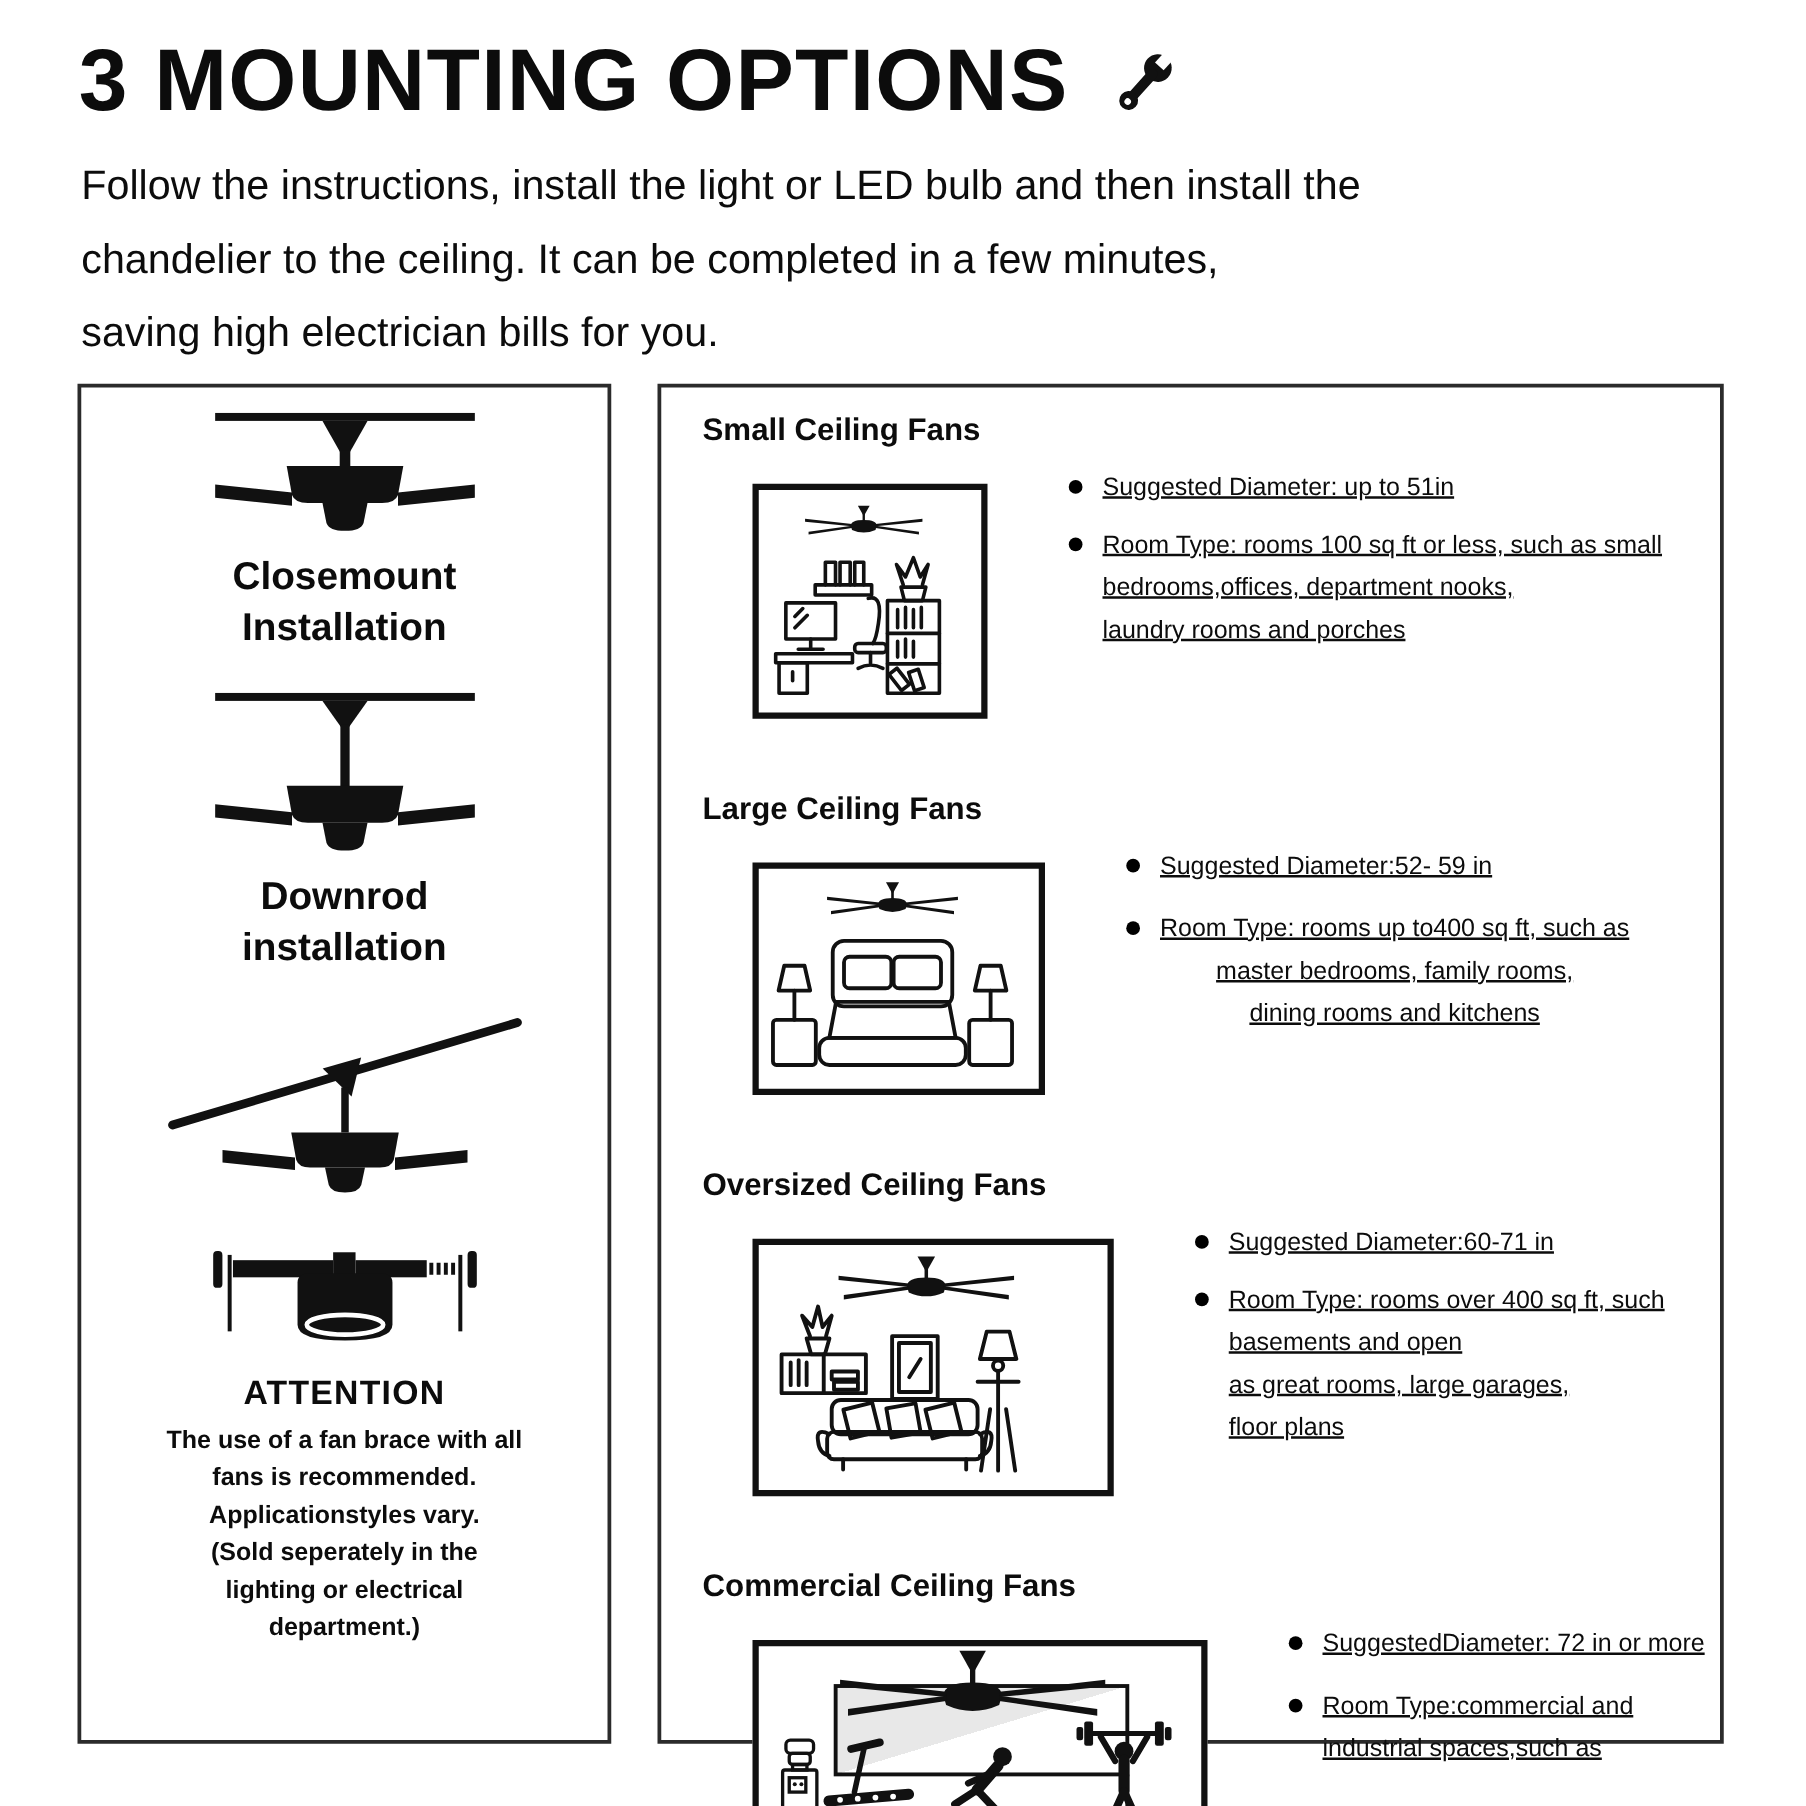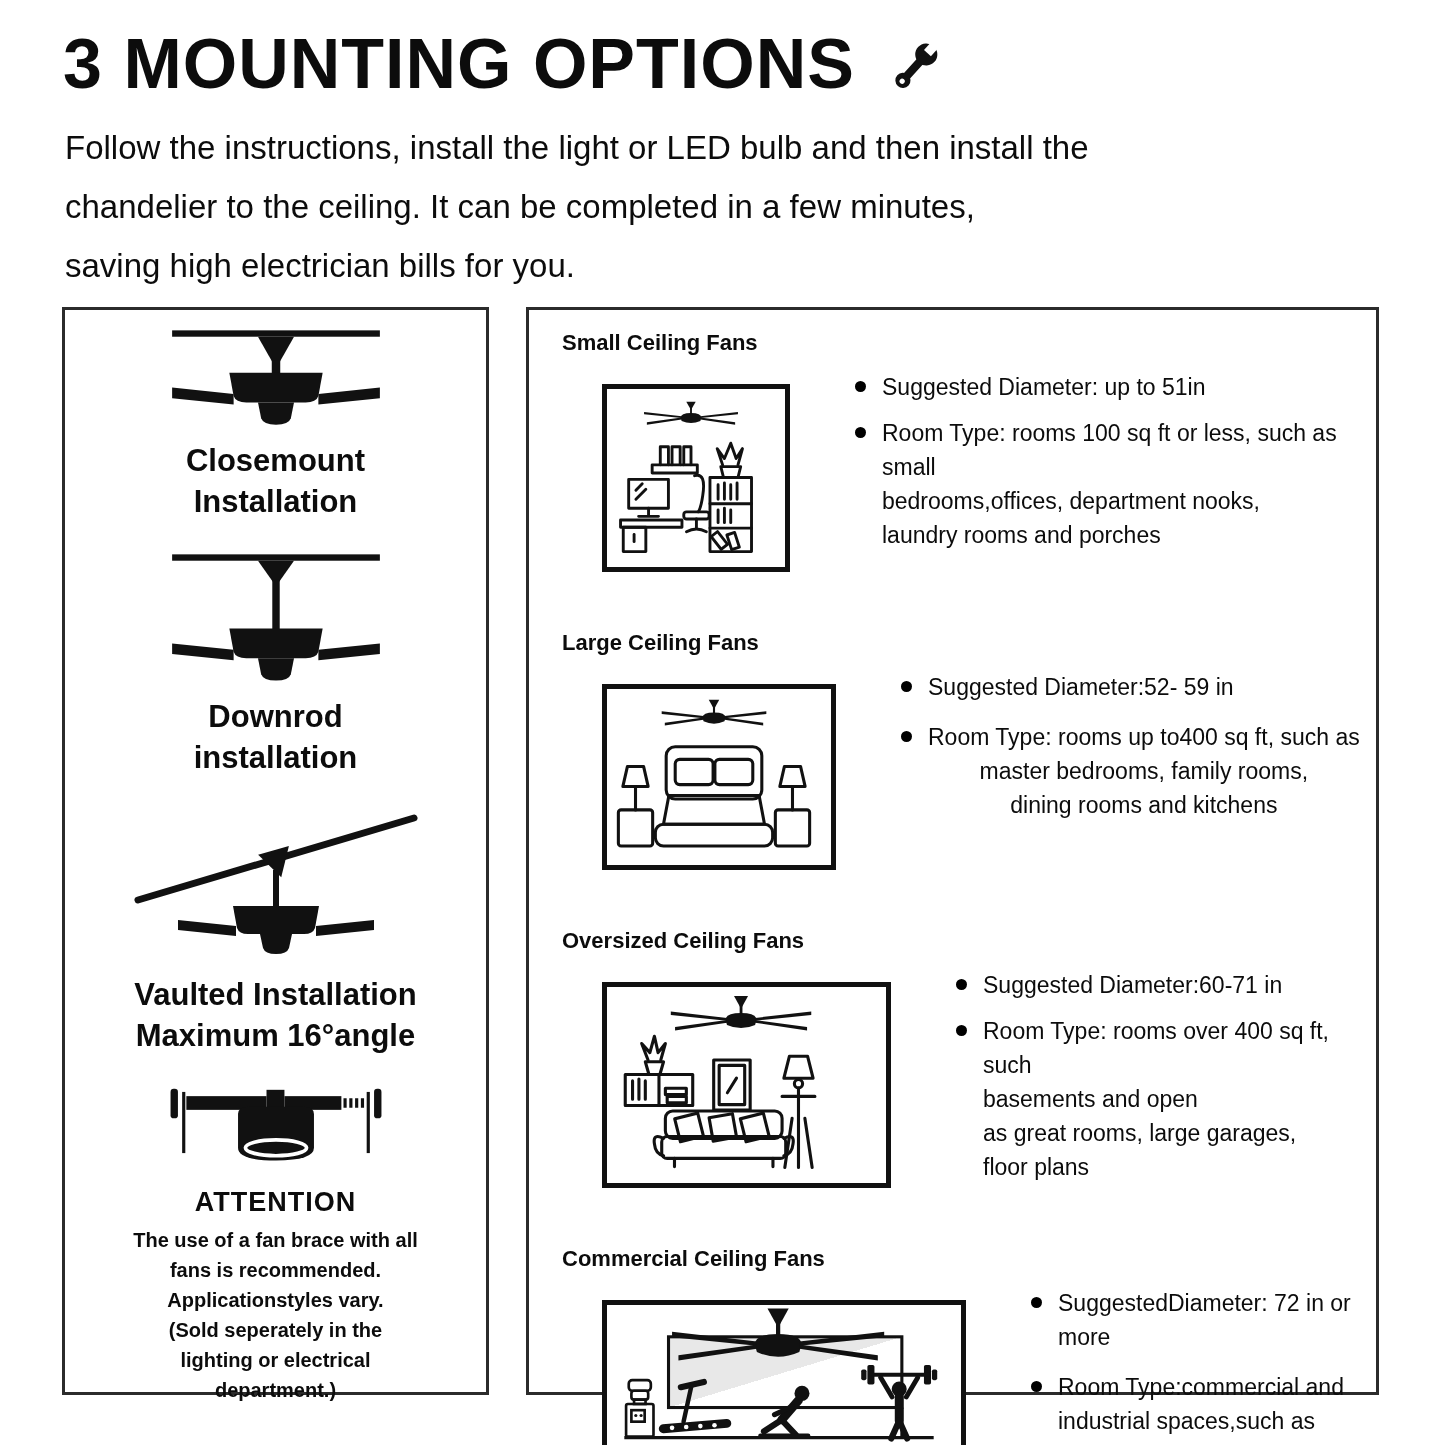--- a/index.html
+++ b/index.html
@@ -35,29 +35,29 @@
   .fan-fig svg { width:100%; height:auto; display:block; }
   .opt-label { font-size:31px; font-weight:700; line-height:41px; text-align:center; margin-top:6px; }
   .opt-label span { display:block; }
   .attention-title { font-size:27px; font-weight:700; letter-spacing:1px; margin-top:16px; }
   .attention-body { font-size:20px; font-weight:700; line-height:30px; text-align:center; margin-top:7px; }
   .attention-body span { display:block; }
 
   
   .right-panel { width:853px; padding:20px 0 0 33px; flex:none; }
   .section + .section { margin-top:42px; }
-  .section-heading { font-size:22px; font-weight:700; margin:0 0 12px 0; }
+  .section-heading { font-size:25px; font-weight:700; margin:0 0 12px 0; }
   .section-row { display:flex; align-items:flex-start; }
   .illus-box { border:5px solid #111; background:#fff; flex:none; line-height:0; }
   .illus-box svg { display:block; }
   .box-small  { width:178px; height:178px; }
   .box-large  { width:224px; height:176px; }
   .box-over   { width:279px; height:196px; }
   .box-comm   { width:354px; height:147px; }
-  .bullets { list-style:none; margin:2px 0 0 22px; padding:0; font-size:23px; line-height:34px; }
+  .bullets { list-style:none; margin:2px 0 0 22px; padding:0; font-size:20px; line-height:34px;text-decoration:underline; }
   .bullets li { position:relative; padding-left:30px; }
   .bullets li + li { margin-top:12px; }
   .bullets li::before {
     content:""; position:absolute; left:3px; top:11px;
     width:11px; height:11px; border-radius:50%; background:#000;
   }
   .bullets span { display:block; }
   .s2 .bullets li + li { margin-top:16px;text-align:center; }
   .s3 .bullets li + li { }
   .s4 .bullets li + li { margin-top:16px; }
@@ -151,24 +151,20 @@
               <polygon points="134,52 166,52 150,80"></polygon>
             </g>
             <rect x="147" y="72" width="6" height="36"></rect>
             <path d="M107,108 L193,108 L189,130 Q187,136 178,136 L122,136 Q113,136 111,130 Z"></path>
             <polygon points="52,122 110,128 110,138 52,132"></polygon>
             <polygon points="248,122 190,128 190,138 248,132"></polygon>
             <path d="M134,136 L166,136 L163,150 Q161,156 150,156 Q139,156 137,150 Z"></path>
           </g>
         </svg>
       </figure>
-      <div class="opt-label">
-        <span>Vaulted Installation</span>
-        <span>Maximum 16°angle</span>
-      </div>
 
       <figure class="fan-fig fig-brace">
         <svg viewBox="0 0 220 92">
           <g fill="#111">
             <rect x="10" y="14" width="7" height="28" rx="3"></rect>
             <rect x="21" y="17" width="3" height="58"></rect>
             <rect x="25" y="21" width="76" height="13"></rect>
             <rect x="101" y="15" width="17" height="24"></rect>
             <rect x="118" y="21" width="54" height="13"></rect>
             <rect x="196" y="17" width="3" height="58"></rect>

